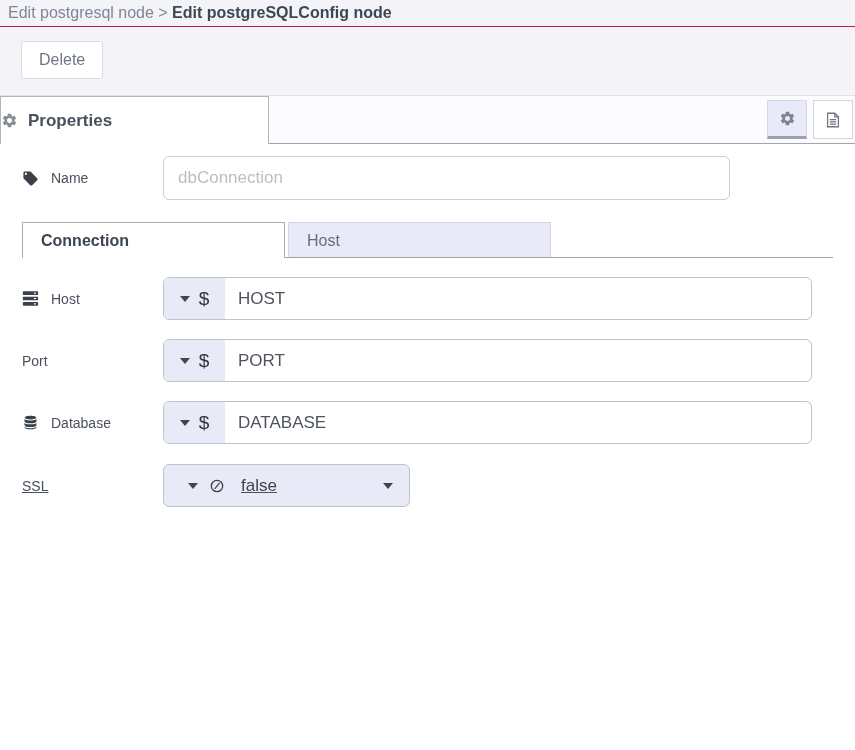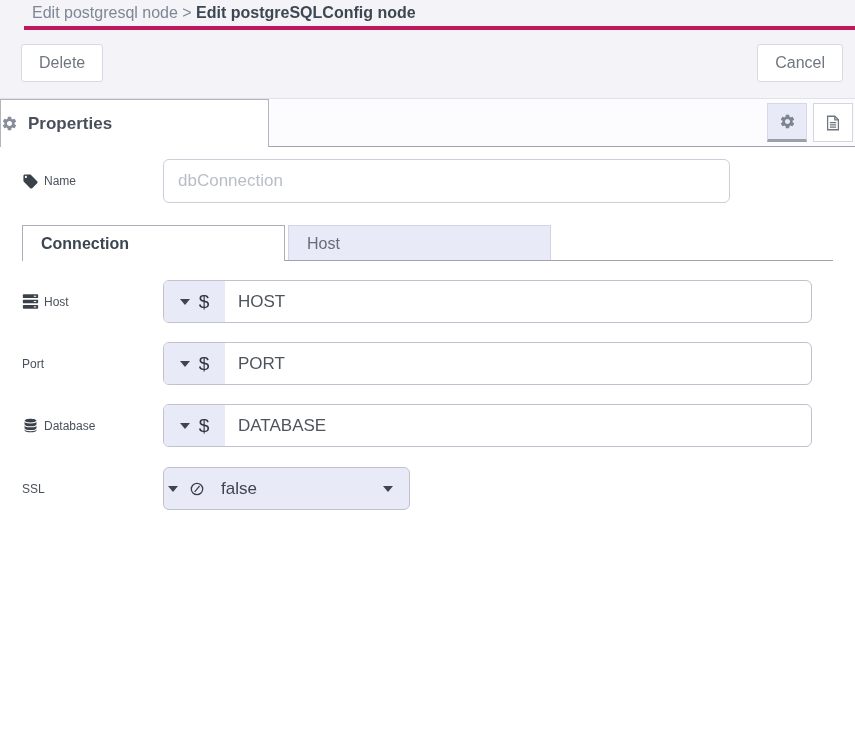--- a/index.html
+++ b/index.html
@@ -10,23 +10,22 @@
     color: #49505b;
   }
 
   
   .header { background: #f3f3f8; }
   .breadcrumb {
     padding: 3px 4px 4px 8px;
     font-size: 16px;
     line-height: 19px;
     color: #7e8795;
-    border-bottom: 4px solid #be185d;
+    border-bottom: 1px solid #be185d;
     white-space: nowrap;
-    margin-left: 24px;
   }
   .bc-current { font-weight: bold; color: #3d4752; }
   .toolbar {
     display: flex;
     align-items: center;
     padding: 14px 12px 16px 21px;
     border-bottom: 1px solid #e0e1e9;
   }
   .toolbar .spacer { flex: 1; }
   .btn {
@@ -96,22 +95,22 @@
   }
 
   
   .form { padding: 12px 22px 0 22px; background: #ffffff; }
   .row { display: flex; align-items: center; }
   .row-label {
     width: 141px;
     flex: none;
     display: flex;
     align-items: center;
-    gap: 5px;
-    font-size: 12px;
+    gap: 12px;
+    font-size: 14px;
     color: #49505b;
   }
   .name-input {
     width: 567px;
     height: 44px;
     border: 1px solid #cdced8;
     border-radius: 6px;
     font-family: "Liberation Sans", sans-serif;
     font-size: 17px;
     color: #4e545c;
@@ -154,21 +153,21 @@
     position: relative;
     z-index: 2;
     background: #ffffff;
     border: 1px solid #adadb8;
     border-bottom: none;
     font-weight: bold;
     color: #3c4650;
   }
 
   .field-row { margin-top: 19px; }
-  .ssl-row { margin-top: 20px; }
+  .ssl-row { margin-top: 20px; text-decoration: underline; }
 
   
   .typed-input {
     width: 649px;
     height: 43px;
     border: 1px solid #c0c2cd;
     border-radius: 6px;
     display: flex;
     overflow: hidden;
     background: #ffffff;
@@ -203,42 +202,41 @@
 
   
   .ssl-select {
     width: 247px;
     height: 43px;
     background: #e8eaf7;
     border: 1px solid #c0c2cd;
     border-radius: 6px;
     display: flex;
     align-items: center;
-    padding: 0 16px 0 4px;
+    padding: 0 16px 0 24px;
     gap: 11px;
     cursor: pointer;
   }
   .ssl-select .value { font-size: 17px; color: #3f454d; margin-left: 5px; }
   .ssl-select .flex-sp { flex: 1; }
 
   .icon-17 { width: 17px; height: 17px; display: block; }
   .icon-16 { width: 16px; height: 16px; display: block; }
   .icon-18 { width: 18px; height: 18px; display: block; }
 </style>
 </head>
 <body>
 
 <div class="header">
   <div class="breadcrumb">
     <span class="bc-parent">Edit postgresql node</span><span class="bc-sep"> &gt; </span><span class="bc-current">Edit postgreSQLConfig node</span>
   </div>
   <div class="toolbar">
     <button class="btn">Delete</button>
     <div class="spacer"></div>
-    <button class="btn">Cancel</button>
   </div>
 </div>
 
 <div class="panel-tabs">
   <div class="properties-tab">
     <span>
       <svg class="icon-17" viewBox="0 0 24 24" fill="#878e99">
           <path d="M19.14 12.94c.04-.3.06-.61.06-.94 0-.32-.02-.64-.07-.94l2.03-1.58c.18-.14.23-.41.12-.61l-1.92-3.32c-.12-.22-.37-.29-.59-.22l-2.39.96c-.5-.38-1.03-.7-1.62-.94l-.36-2.54c-.04-.24-.24-.41-.48-.41h-3.84c-.24 0-.43.17-.47.41l-.36 2.54c-.59.24-1.13.57-1.62.94l-2.39-.96c-.22-.08-.47 0-.59.22L2.74 8.87c-.12.21-.08.47.12.61l2.03 1.58c-.05.3-.09.63-.09.94s.02.64.07.94l-2.03 1.58c-.18.14-.23.41-.12.61l1.92 3.32c.12.22.37.29.59.22l2.39-.96c.5.38 1.03.7 1.62.94l.36 2.54c.05.24.24.41.48.41h3.84c.24 0 .44-.17.47-.41l.36-2.54c.59-.24 1.13-.56 1.62-.94l2.39.96c.22.08.47 0 .59-.22l1.92-3.32c.12-.22.07-.47-.12-.61l-2.01-1.58zM12 15.6c-1.98 0-3.6-1.62-3.6-3.6s1.62-3.6 3.6-3.6 3.6 1.62 3.6 3.6-1.62 3.6-3.6 3.6z"></path>
         </svg>
     </span>

